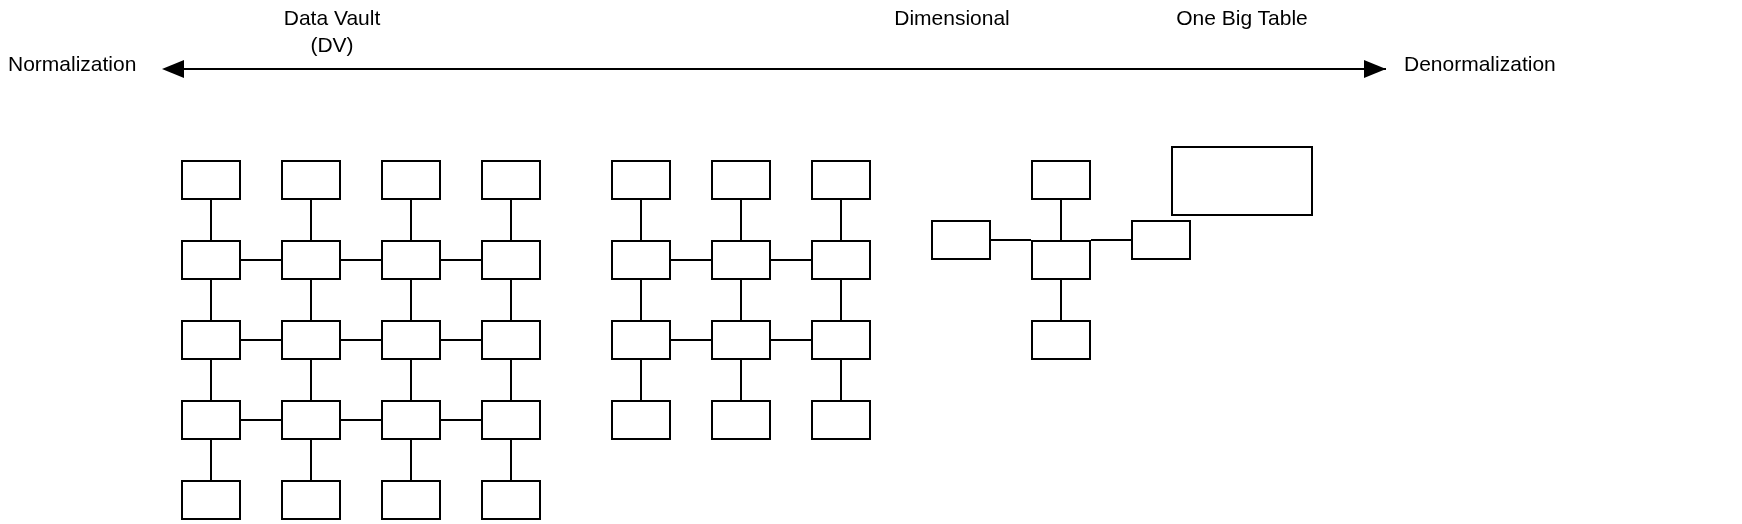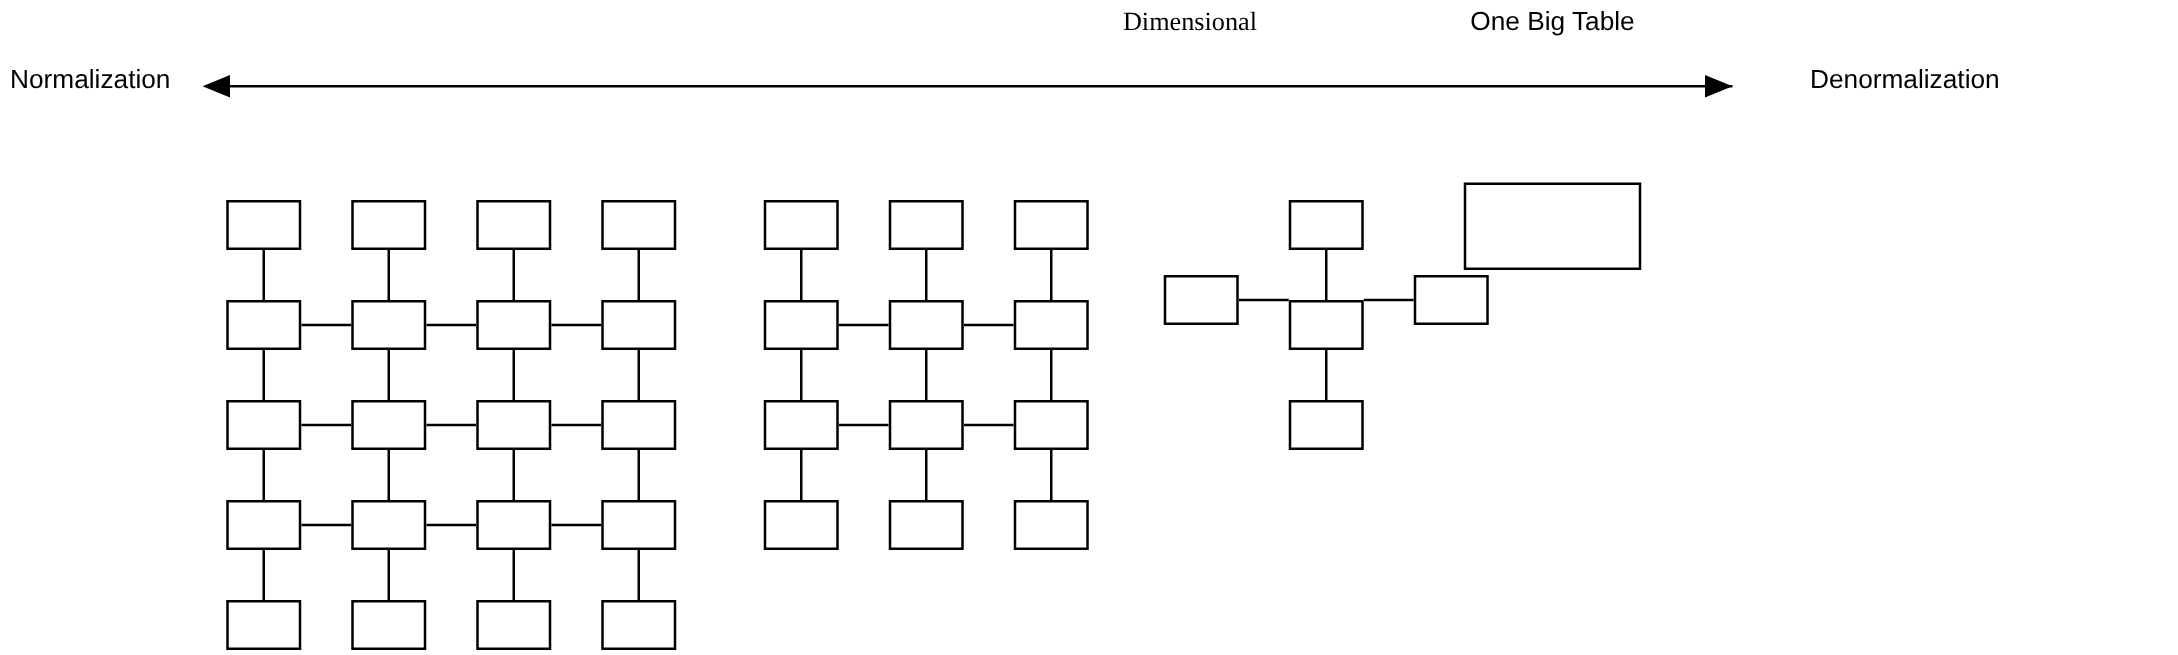--- a/index.html
+++ b/index.html
@@ -25,21 +25,20 @@
     white-space: nowrap;
     color: #000000;
   }
   .axis-end-left {
     left: 8px;
     top: 52px;
   }
   .axis-end-right {
     left: 1404px;
     top: 52px;
-    margin-left: 44px;
   }
   .stage-label {
     position: absolute;
     font-size: 21px;
     line-height: 27px;
     text-align: center;
     color: #000000;
     top: 4px;
     width: 260px;
   }
@@ -89,23 +88,27 @@
 
 <div id="canvas">
 
   <div class="axis-label axis-end-left">Normalization</div>
   <div class="axis-label axis-end-right">Denormalization</div>
 
   <div class="arrow-line"></div>
   <div class="arrow-head arrow-head-left"></div>
   <div class="arrow-head arrow-head-right"></div>
 
+  <div class="stage-label" style="left:202px;">
+    <div>Data Vault</div>
+    <div>(DV)</div>
+  </div>
   <div class="stage-label" style="left:538px;">
   </div>
-  <div class="stage-label" style="left:822px;font-family:Liberation Serif, serif;">
+  <div class="stage-label" style="left:822px;">
     <div>Dimensional</div>
   </div>
   <div class="stage-label" style="left:1112px;">
     <div>One Big Table</div>
   </div>
 
   <div class="diagram-group" id="model-data-vault">
       <div class="node" style="left: 181px; top: 160px; width: 60px; height: 40px;"></div>
       <div class="node" style="left: 281px; top: 160px; width: 60px; height: 40px;"></div>
       <div class="node" style="left: 381px; top: 160px; width: 60px; height: 40px;"></div>

